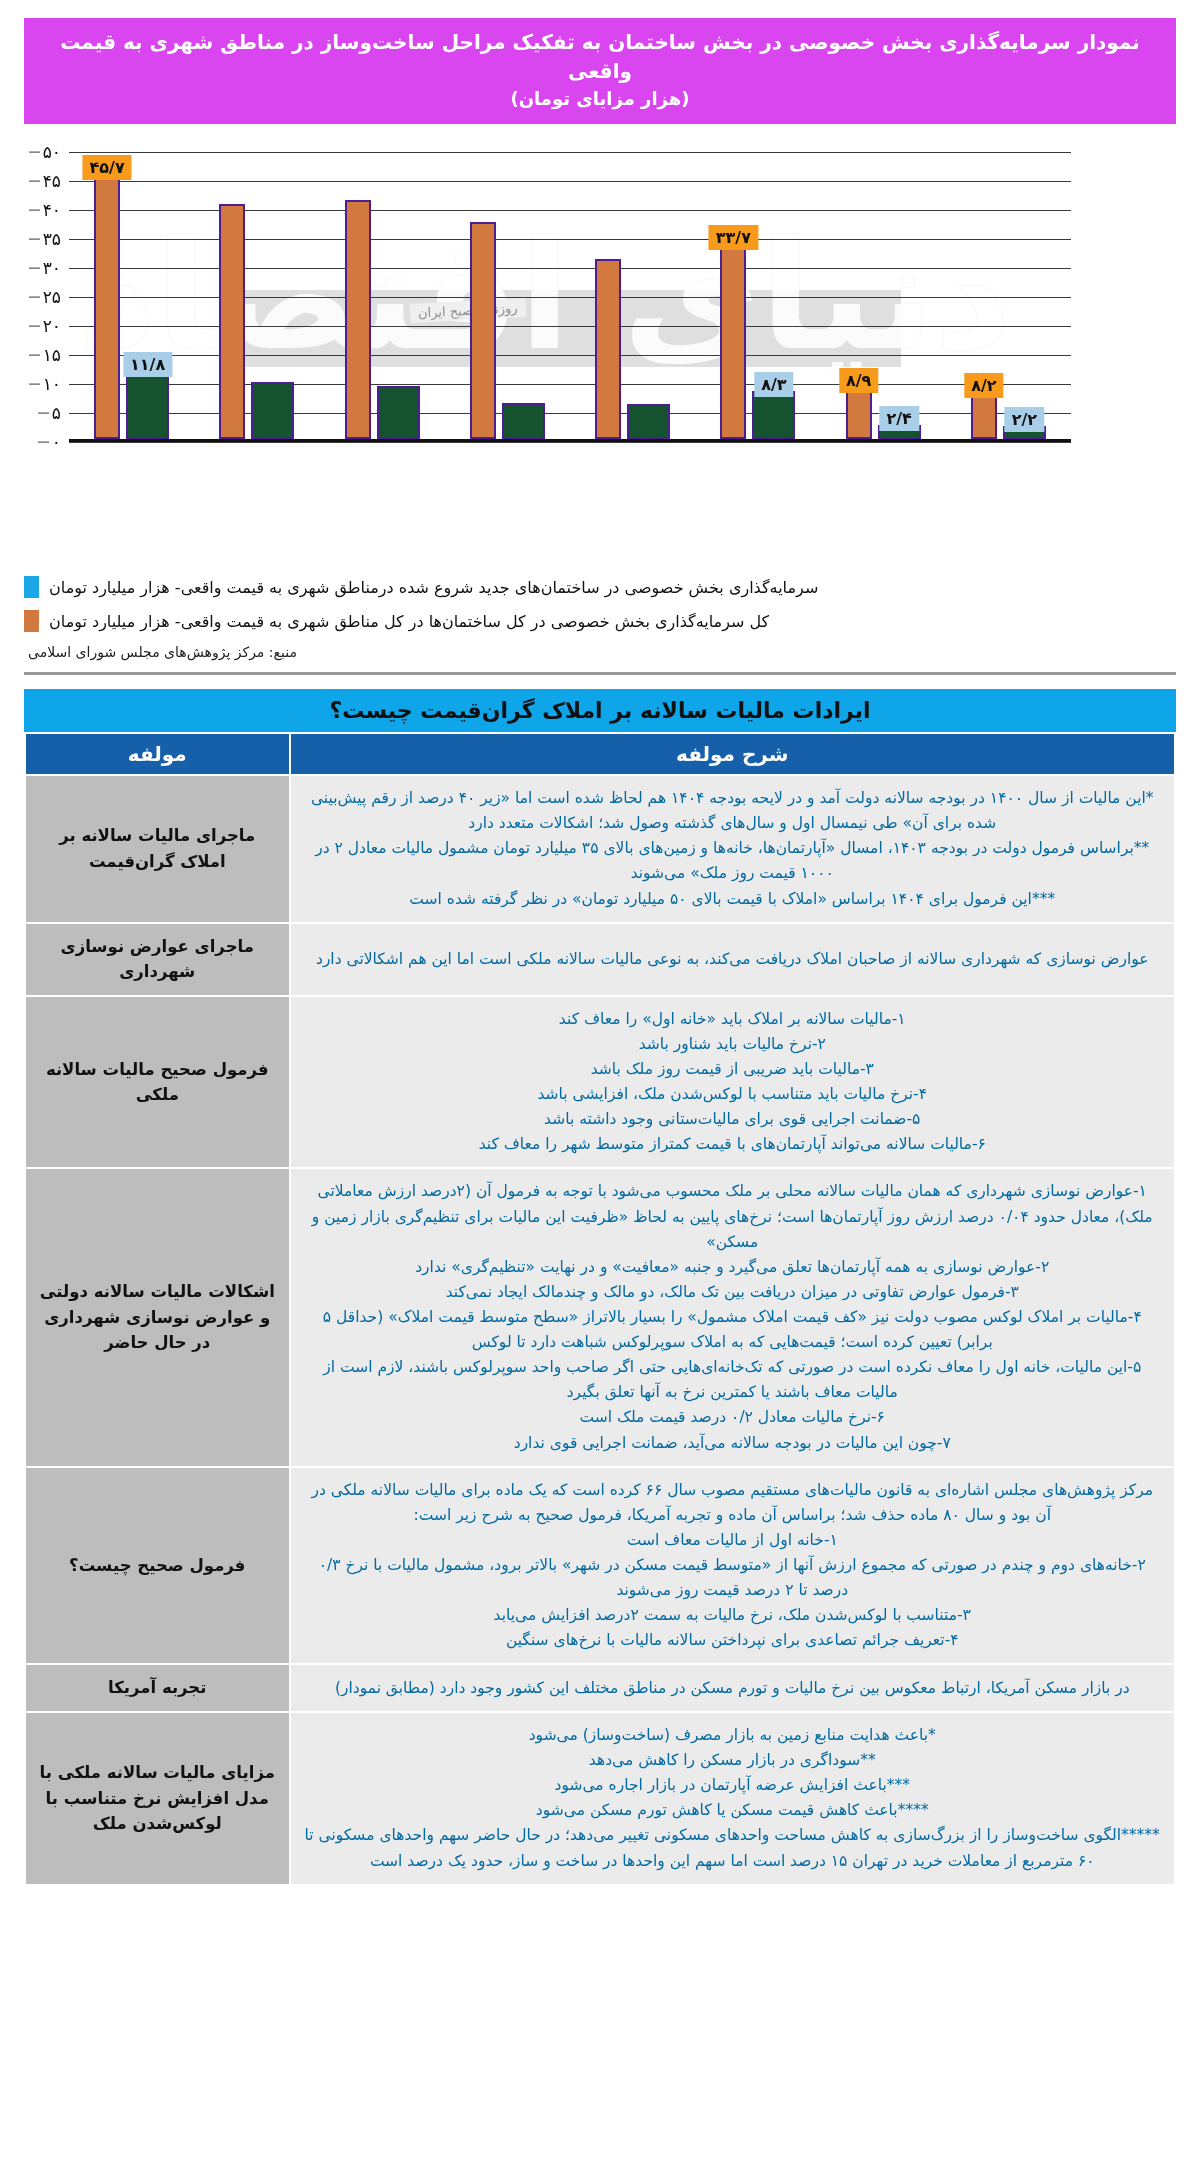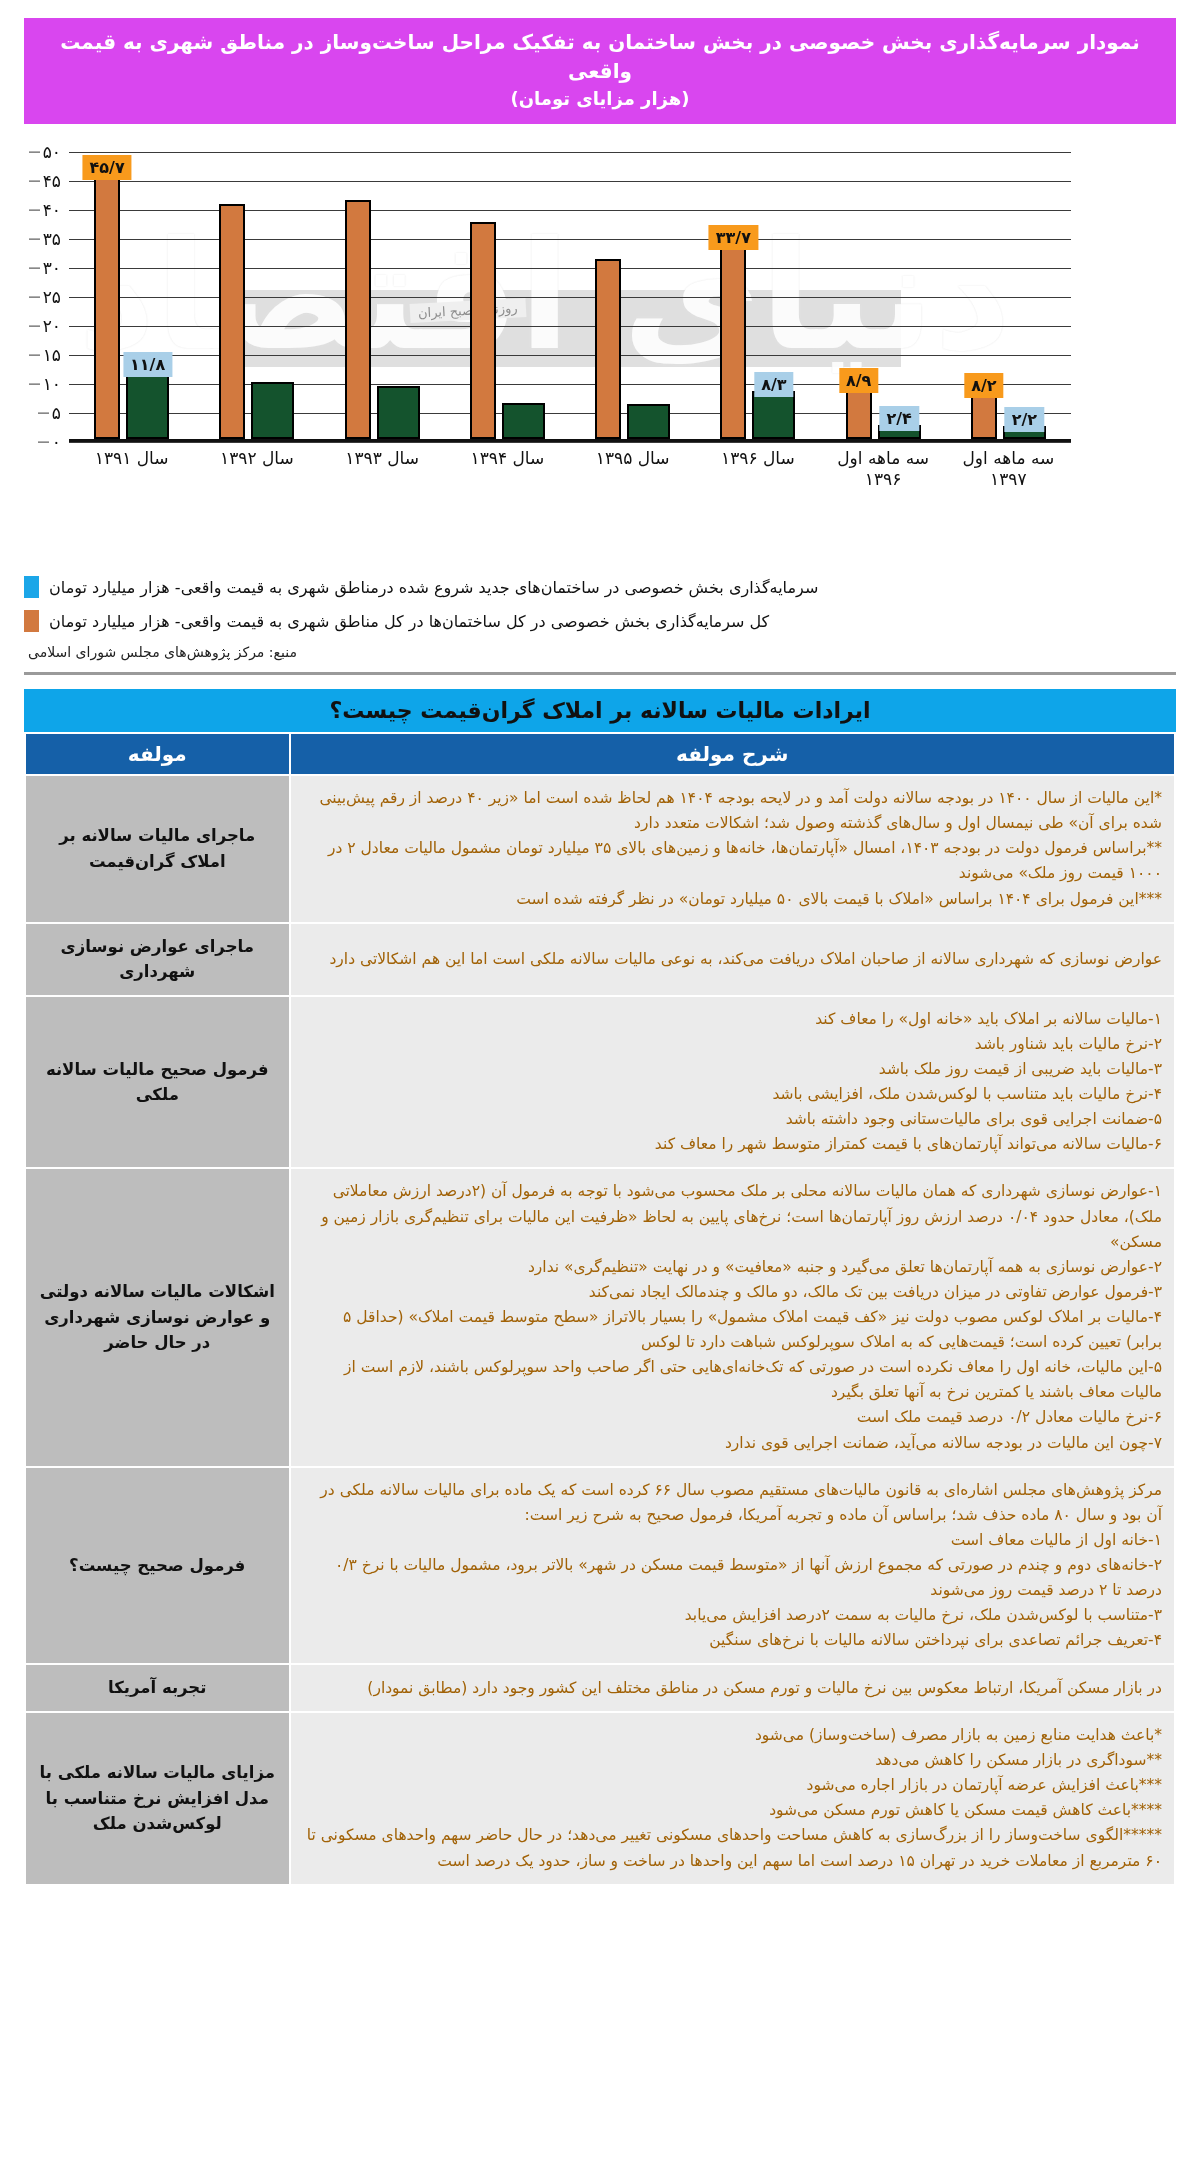--- a/index.html
+++ b/index.html
@@ -85,21 +85,21 @@
     height:100%;
     position:relative;
     display:flex;
     flex-direction:row-reverse;
     align-items:flex-end;
     justify-content:center;
     gap:6px;
   }
   .bar {
     width:26px;
-    border:2px solid #000000;
+    border:2px solid #4c1d95;
     position:relative;
   }
   .bar.orange { background:#d2793f; }
   .bar.blue   { background:#14532d;padding-left:39px; }
   .dlabel {
     position:absolute;
     bottom:100%;
     left:50%;
     transform:translate(-50%, 4px);
     font-size:16px;
@@ -177,22 +177,22 @@
   th.col-name { width:23%; }
   tbody td {
     border:2px solid #ffffff;
     vertical-align:middle;
     font-size:15.5px;
     line-height:1.62;
     padding:10px 12px;
   }
   td.desc {
     background:#ebebeb;
-    text-align:right;
-    color:#a16207;
+    text-align:center;
+    color:#0369a1;
   }
   td.name {
     background:#bdbdbd;
     text-align:center;
     font-weight:bold;
     font-size:16.5px;
     line-height:1.55;
     color:#111;
   }
   td.desc p { margin:0; }
@@ -280,30 +280,20 @@
           <div class="group">
             <div class="bar orange" style="height: 47.56px;">
               <div class="dlabel orange">۸/۲</div>
             </div>
             <div class="bar blue" style="height: 12.76px;">
               <div class="dlabel blue">۲/۲</div>
             </div>
           </div>
         </div>
     </div>
-    <div class="xlabels" id="xlabels">
-        <div class="xlabel">سال ۱۳۹۱</div>
-        <div class="xlabel">سال ۱۳۹۲</div>
-        <div class="xlabel">سال ۱۳۹۳</div>
-        <div class="xlabel">سال ۱۳۹۴</div>
-        <div class="xlabel">سال ۱۳۹۵</div>
-        <div class="xlabel">سال ۱۳۹۶</div>
-        <div class="xlabel">سه ماهه اول ۱۳۹۶</div>
-        <div class="xlabel">سه ماهه اول ۱۳۹۷</div>
-      </div>
   </div>
 
   <div class="legend" id="chart-legend">
       <div class="legend-row">
         <span class="swatch blue" style="background: rgb(27, 166, 232);"></span>
         <span class="legend-text">سرمایه‌گذاری بخش خصوصی در ساختمان‌های جدید شروع شده درمناطق شهری به قیمت واقعی- هزار میلیارد تومان</span>
       </div>
       <div class="legend-row">
         <span class="swatch orange" style="background: rgb(210, 121, 63);"></span>
         <span class="legend-text">کل سرمایه‌گذاری بخش خصوصی در کل ساختمان‌ها در کل مناطق شهری به قیمت واقعی- هزار میلیارد تومان</span>

